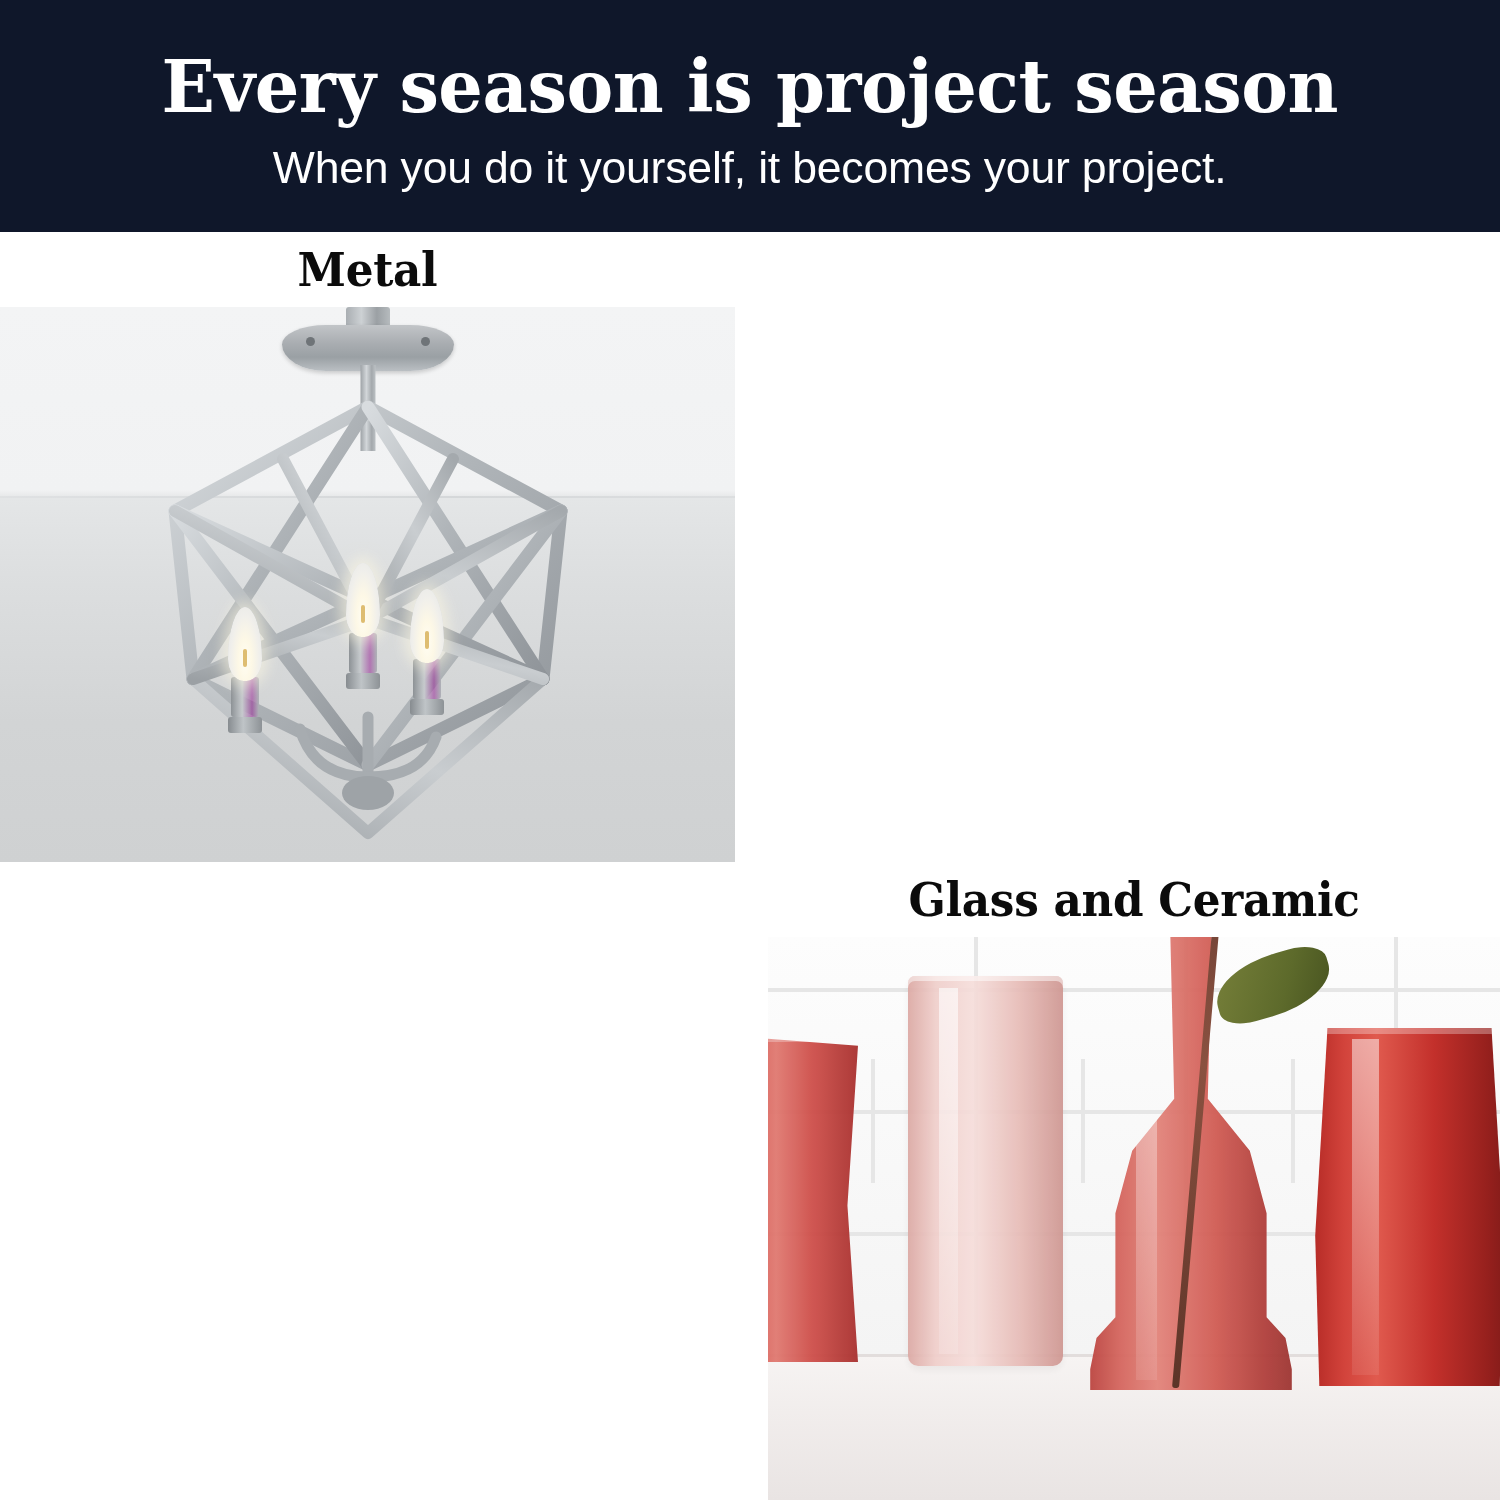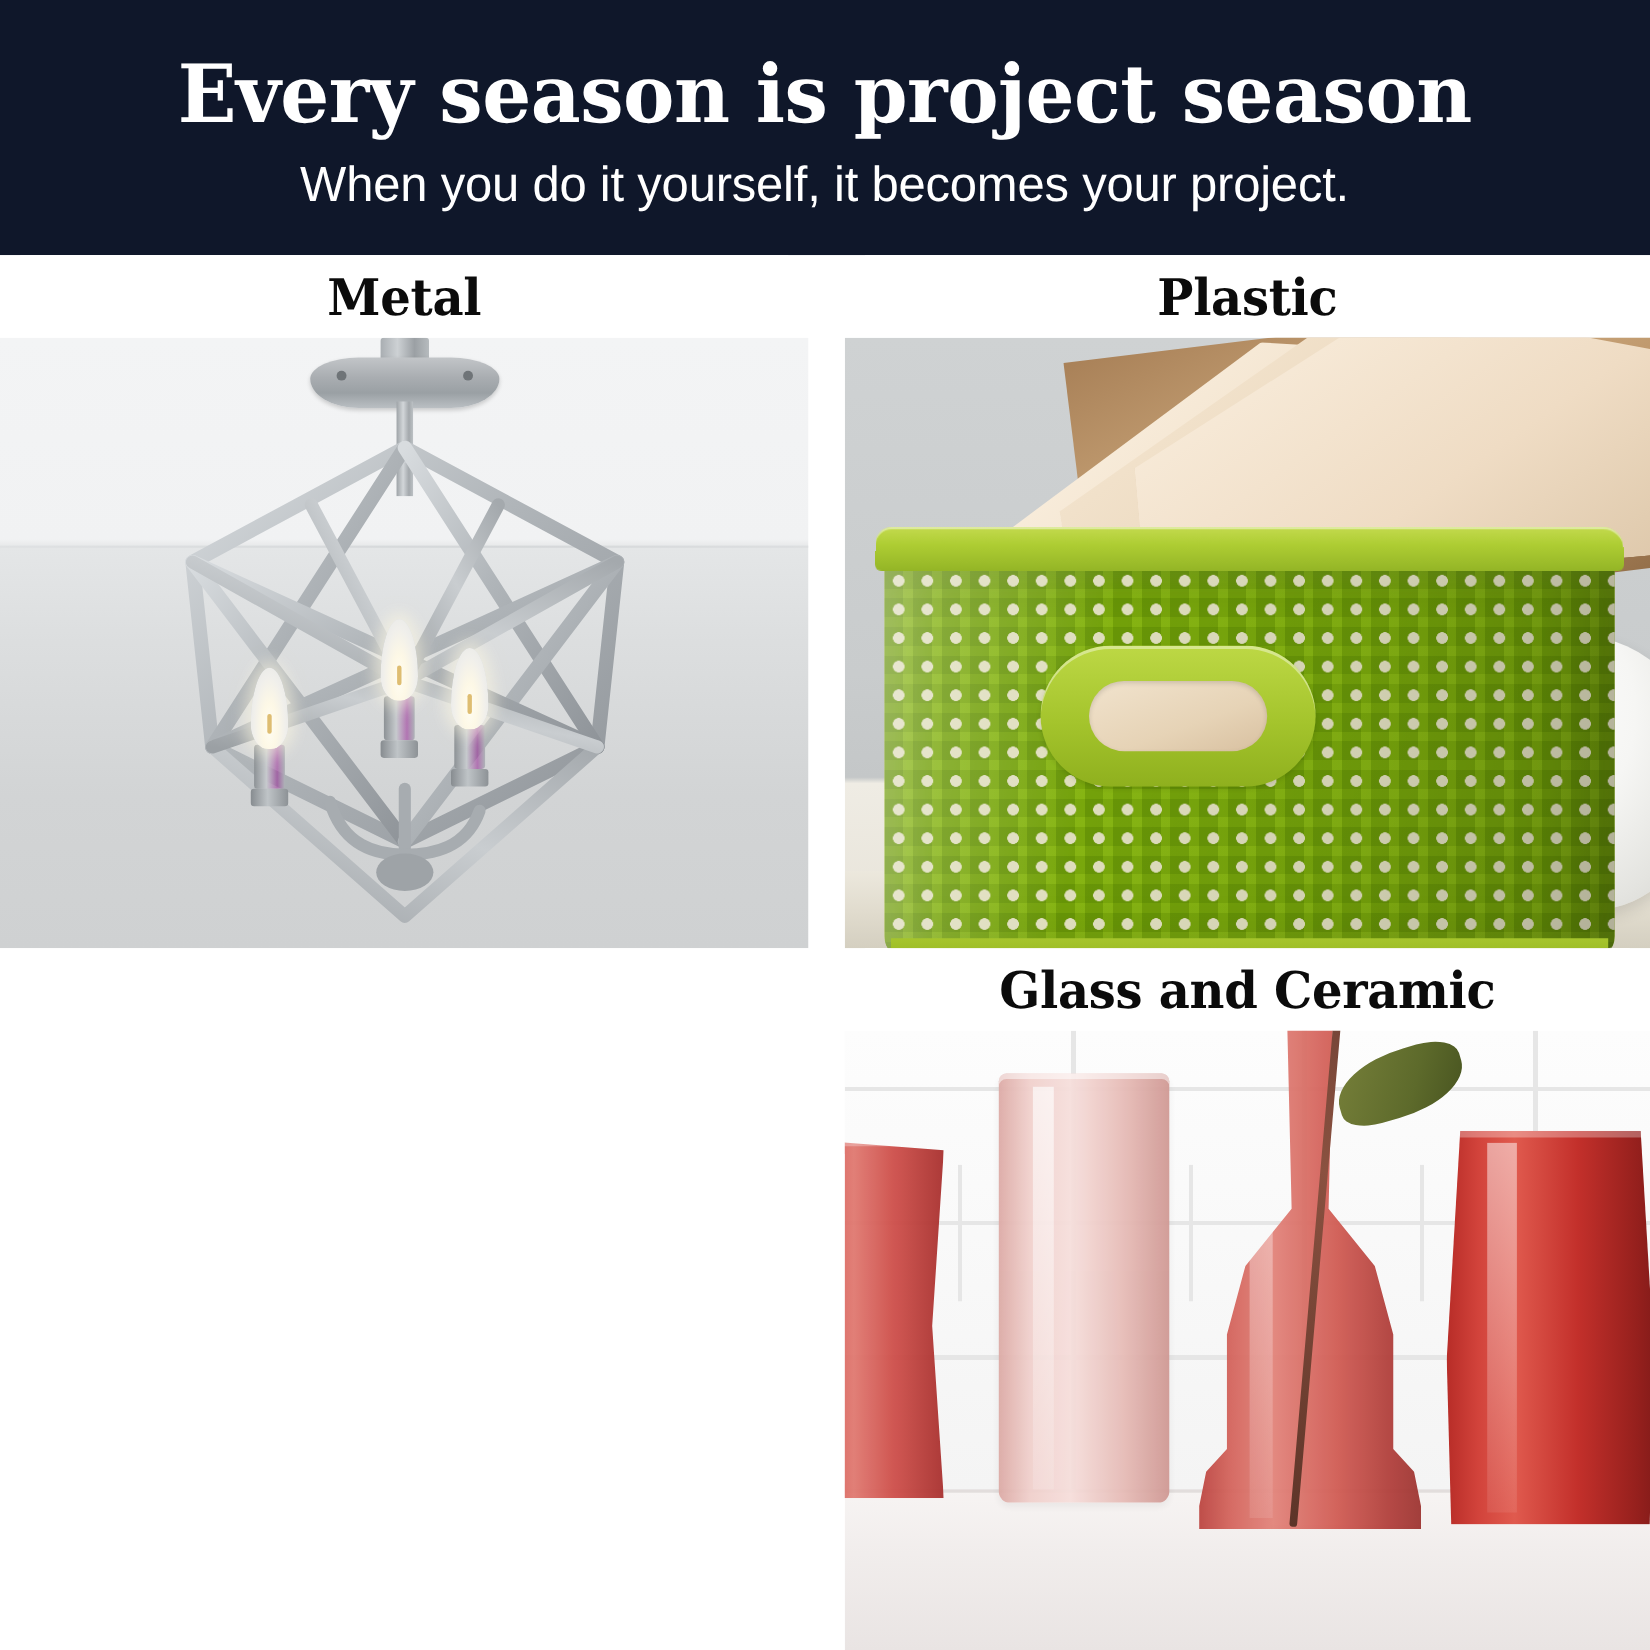--- a/index.html
+++ b/index.html
@@ -452,41 +452,20 @@
             <path d="M130 10 L130 70"></path>
             <path d="M130 70 C 104 70, 74 62, 62 22"></path>
             <path d="M130 70 C 156 70, 186 64, 198 30"></path>
           </g>
           <ellipse cx="130" cy="86" rx="26" ry="17" fill="#9ea3a7"></ellipse>
         </svg>
       </div>
     </div>
   </div>
 
-  <div class="cell cell-tr">
-    <div class="cell-label">Plastic</div>
-    <div class="cell-media">
-      <div class="plastic-bg"></div>
-      <div class="cardboard"></div>
-      <div class="env e1"></div>
-      <div class="env e2"></div>
-      <div class="env e3"></div>
-      <div class="shelf"></div>
-      <div class="ceramic-ball"></div>
-      <div class="basket">
-        <div class="body">
-          <div class="holes"></div>
-          <div class="weave-sheen"></div>
-        </div>
-        <div class="rim"></div>
-        <div class="handle"></div>
-        <div class="foot"></div>
-      </div>
-    </div>
-  </div>
 
 
   <div class="cell cell-br">
     <div class="cell-label">Glass and Ceramic</div>
     <div class="cell-media">
       <div class="glass-bg"></div>
       <div class="tiles"></div>
       <div class="counter"></div>
       <div class="vase v1"></div>
       <div class="vase v2"></div>

